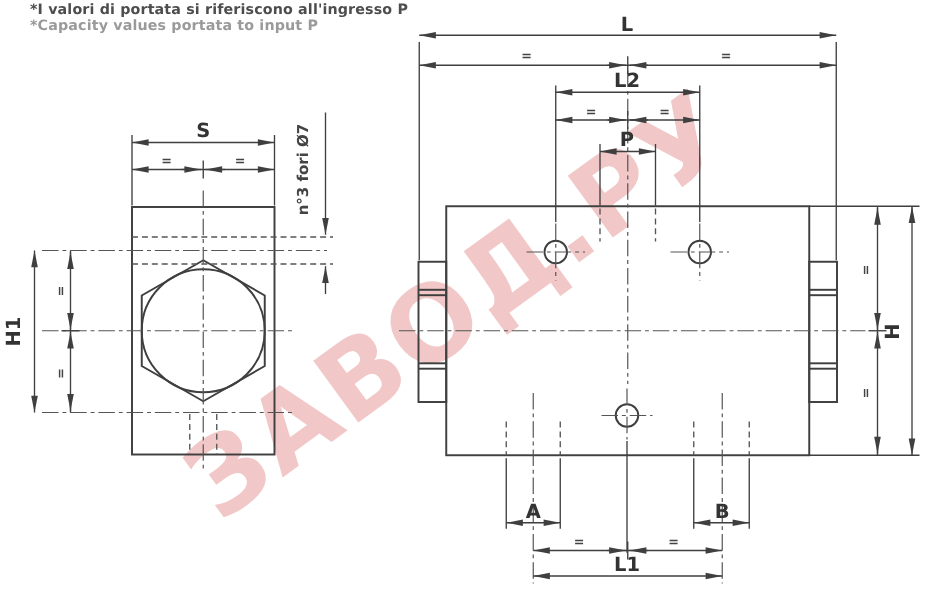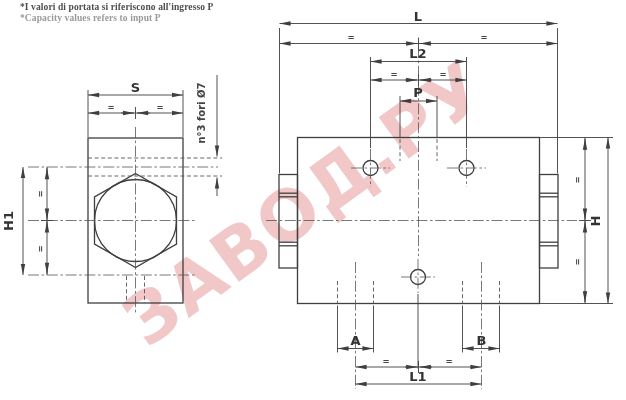--- a/index.html
+++ b/index.html
@@ -1,20 +1,20 @@
 <!DOCTYPE html>
 <html><head>
 <meta charset="utf-8">
 <style>
   html,body{margin:0;padding:0;background:#fff;}
   #stage{
     position:relative;width:626px;height:400px;background:#ffffff;overflow:hidden;
     font-family:"DejaVu Sans","Liberation Sans",sans-serif;
   }
-  #notes{position:absolute;left:20px;top:2px;line-height:10.5px;font-family:Liberation Serif, serif;}
+  #notes{position:absolute;left:20px;top:2px;line-height:10.5px;}
   #notes .n1{font-size:9.5px;font-weight:bold;color:#4d4d4d;letter-spacing:.1px;}
   #notes .n2{font-size:9.5px;font-weight:bold;color:#9a9a9a;letter-spacing:.1px;}
   #watermark{
     position:absolute;left:305px;top:204px;
     transform:translate(-50%,-50%) rotate(-36deg);
     font-size:70px;font-weight:bold;color:rgba(221,115,115,0.40);
     letter-spacing:2px;white-space:nowrap;user-select:none;
   }
   svg{position:absolute;left:0;top:0;}
   .obj{stroke:#3f3f3f;stroke-width:1.3;fill:none;}
@@ -27,21 +27,21 @@
 </style>
 </head>
 <body>
 
 <div id="stage">
 
   <div id="watermark">ЗАВОД.РУ</div>
 
   <div id="notes">
     <div class="n1">*I valori di portata si riferiscono all'ingresso P</div>
-    <div class="n2">*Capacity values refers to input P</div>
+    <div class="n2">*Capacity values portata to input P</div>
   </div>
 
   <svg width="626" height="400" viewBox="0 0 626 400">
     <defs>
       <marker id="arr" markerUnits="userSpaceOnUse" markerWidth="12" markerHeight="5.2" refX="11.5" refY="2.6" orient="auto-start-reverse">
         <path d="M11.5,2.6 L0.4,0.4 L0.4,4.8 Z" fill="#3f3f3f"></path>
       </marker>
     </defs>
 
     <g>

